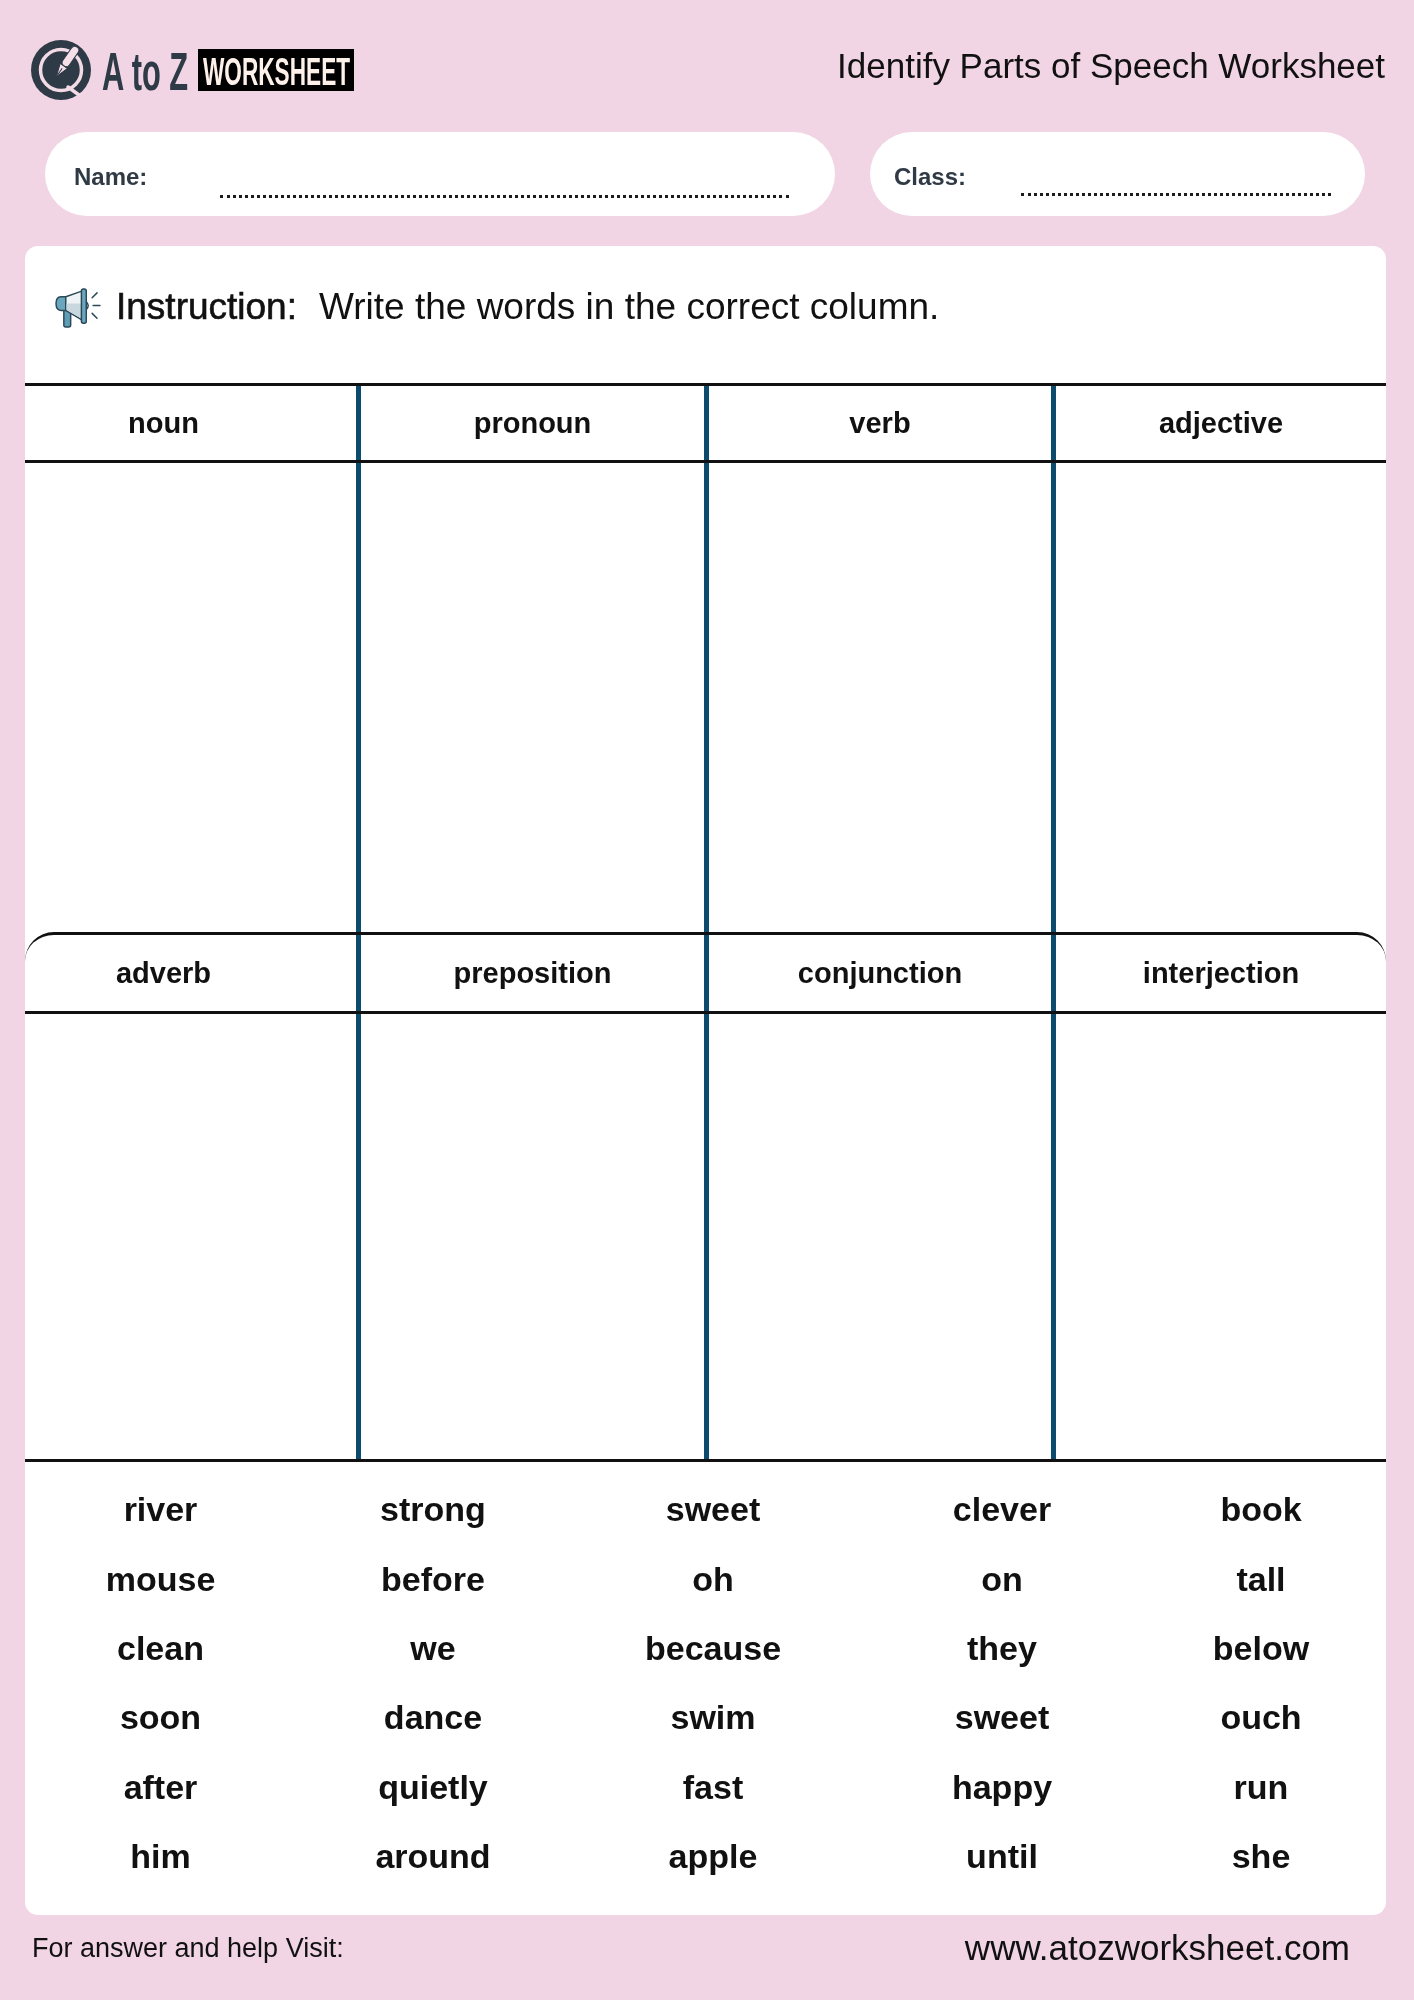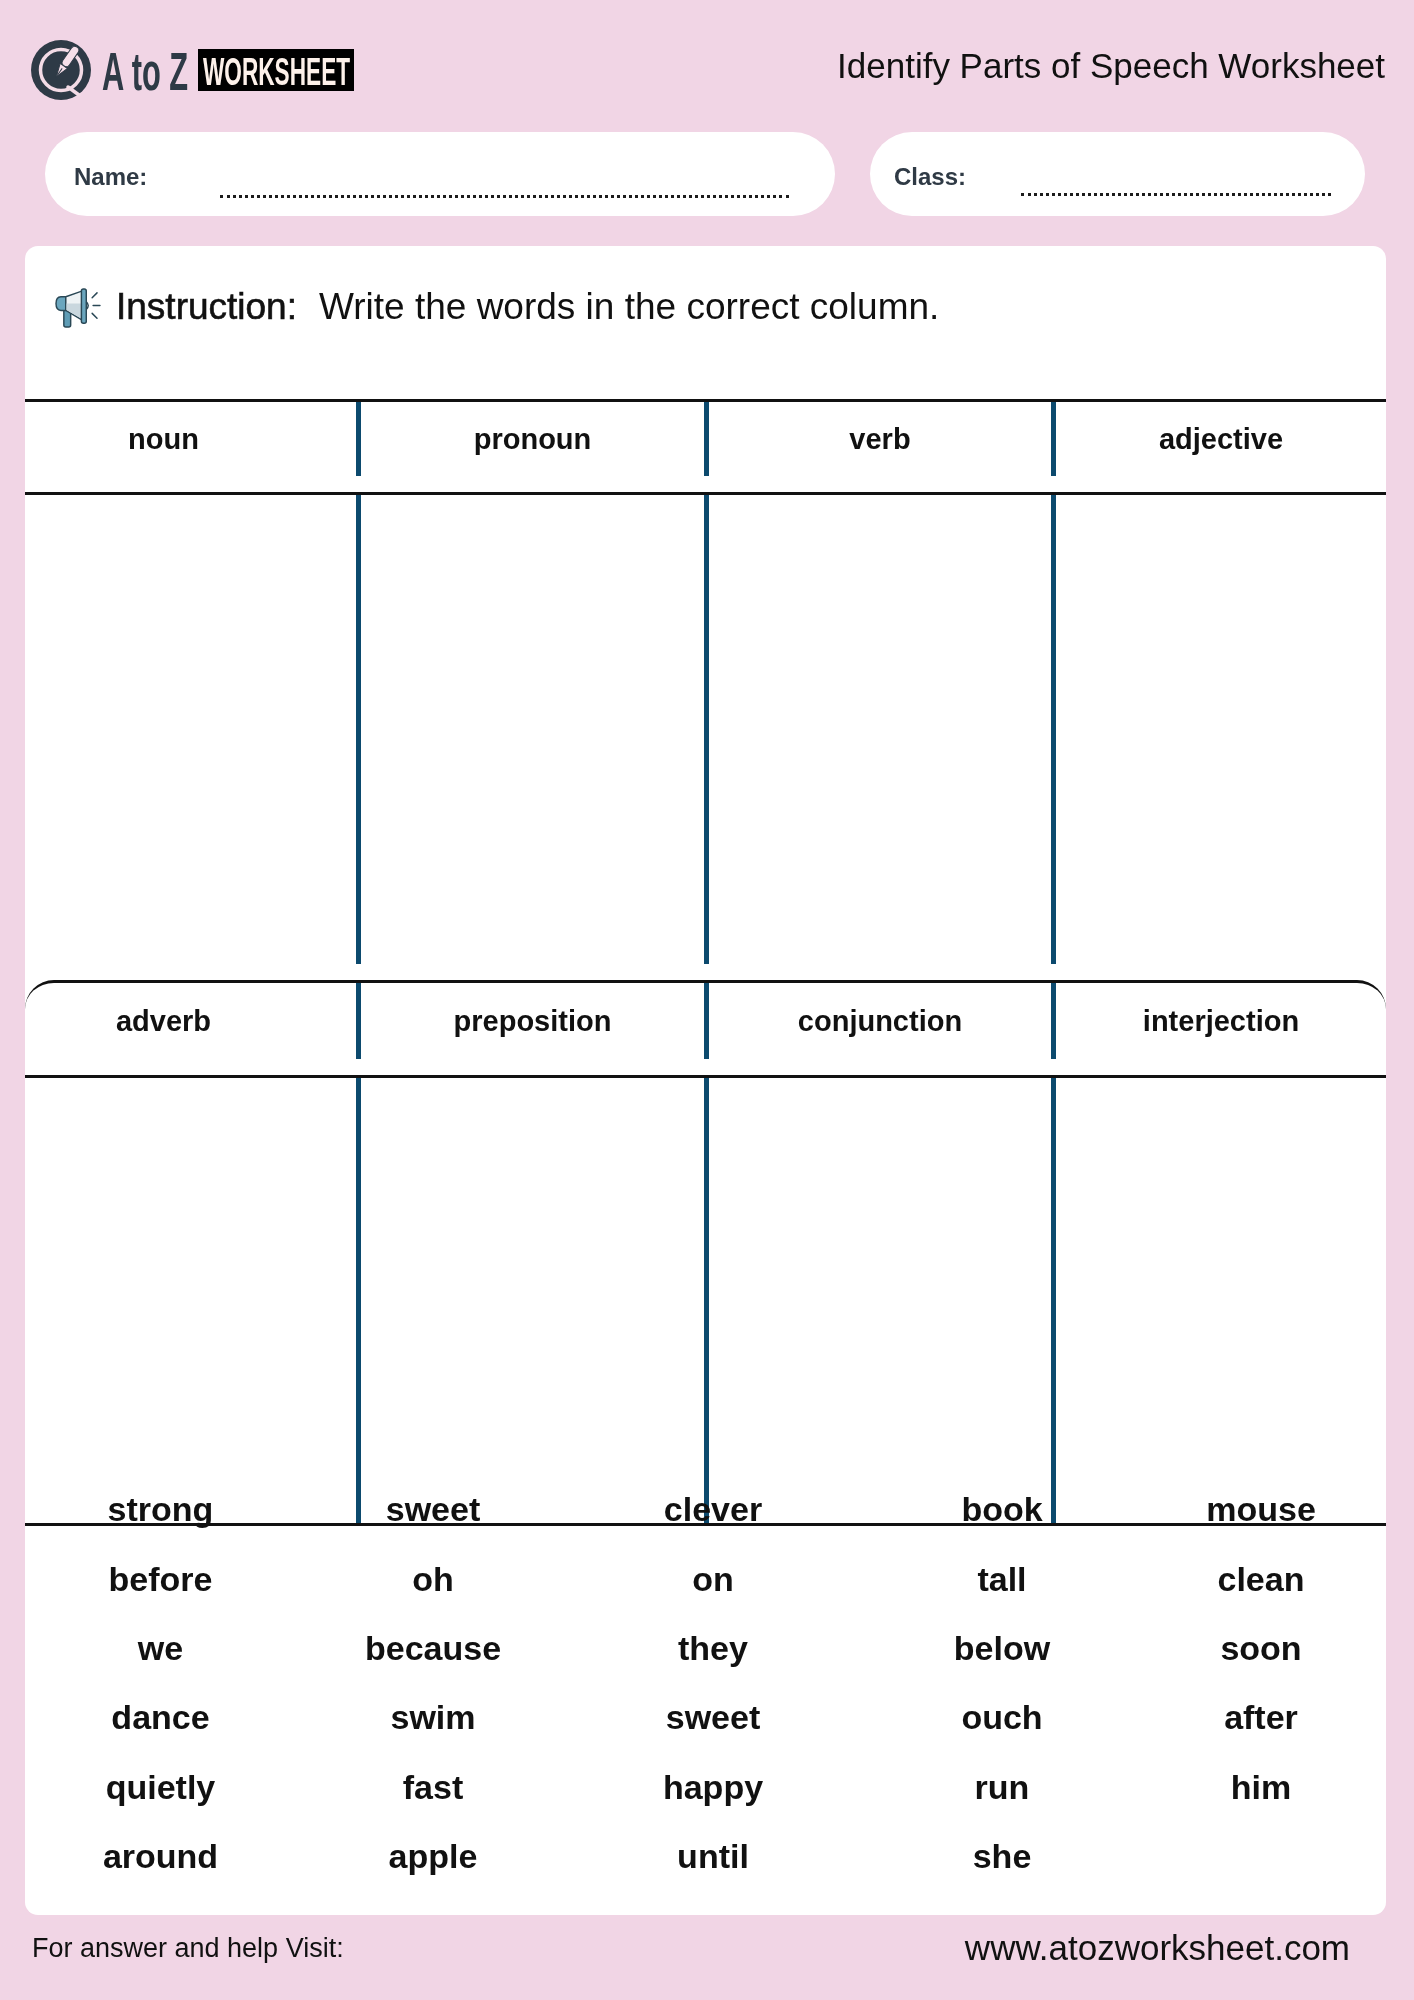--- a/index.html
+++ b/index.html
@@ -63,21 +63,20 @@
   #instr-text {
     left: 294px; top: 41px; font-size: 37px; line-height: 40px; white-space: nowrap;
   }
 
   
   #answer-table { left: 0; top: 383px; width: 1361px; top: 137px; }
   .trow {
     display: grid;
     grid-template-columns: 331px 348px 347px 335px;
     border-top: 3px solid #111;
-    margin-top: 16px;
   }
   .trow.last { border-bottom: 3px solid #111; }
   .trow > div { border-left: 5px solid #0c4a6e; }
   .trow > div:first-child { border-left: none; }
   .thead > div {
     display: flex; align-items: center; justify-content: center;
     font-size: 29px; font-weight: bold; color: #111;
   }
   .thead > div:first-child { padding-right: 54px; }
   .h1 { height: 77px; }
@@ -175,20 +174,21 @@
     </div>
     <div class="trow b2 last">
       <div></div>
       <div></div>
       <div></div>
       <div></div>
     </div>
   </div>
 
   <div id="word-bank" class="abs">
+    <span>river</span>
     <span>strong</span>
     <span>sweet</span>
     <span>clever</span>
     <span>book</span>
 
     <span>mouse</span>
     <span>before</span>
     <span>oh</span>
     <span>on</span>
     <span>tall</span>

